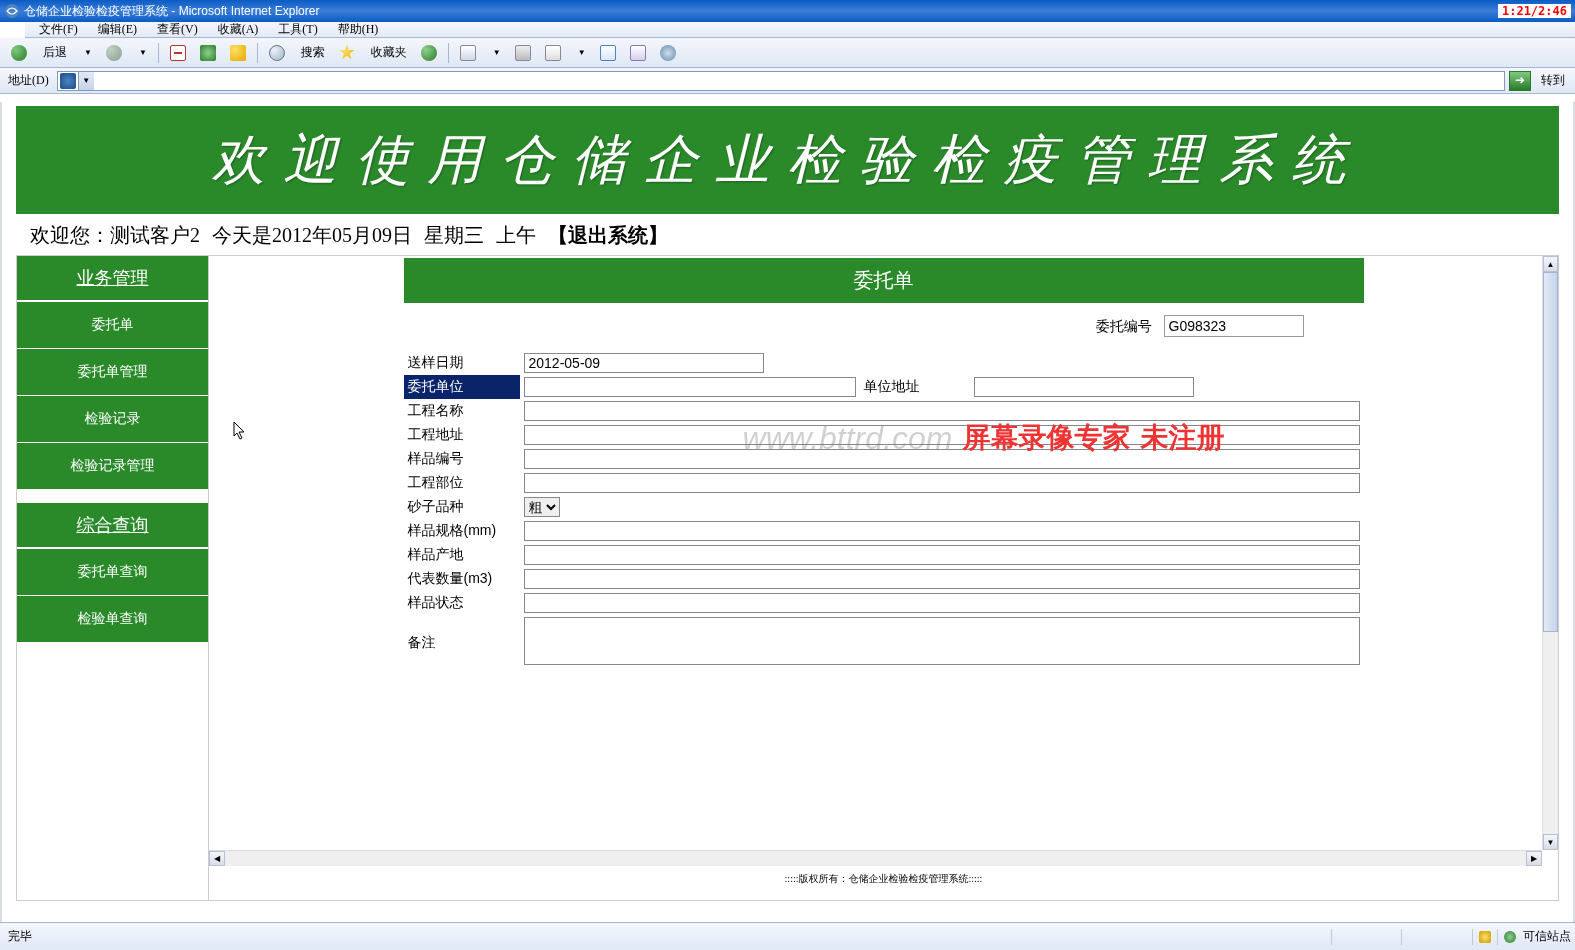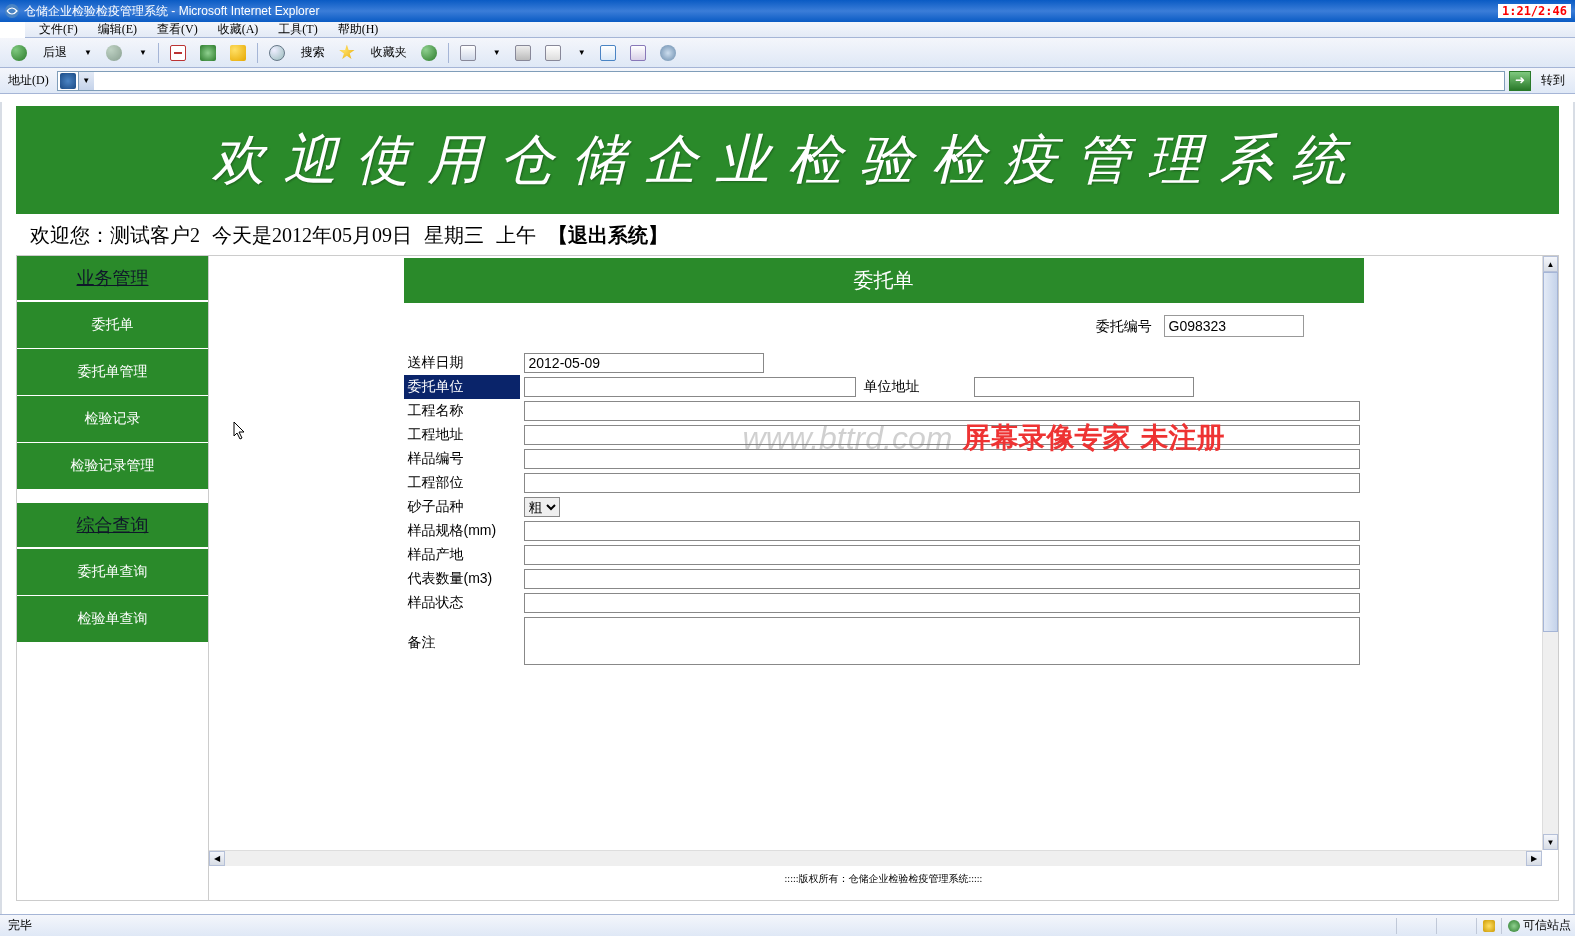--- a/index.html
+++ b/index.html
@@ -51,21 +51,21 @@
 .banner { margin: 4px 14px 0 14px; height: 108px; background: #2a8a2a; display:flex; align-items:center; justify-content:center; overflow:hidden; }
 .banner-text { color: #fff; font-size: 54px; font-family: "STKaiti","KaiTi","楷体",cursive; letter-spacing: 18px; white-space: nowrap; font-style: italic; text-shadow: 1px 1px 2px rgba(0,0,0,.3); }
 
 .welcomebar { margin: 8px 14px 0 28px; font-size: 20px; font-family: SimSun; display:flex; align-items:center; gap: 12px; }
 .welcomebar .logout { font-weight: bold; }
 
 .main { display: flex; margin-top: 6px; padding: 0 14px 0 14px; height: calc(100% - 180px); }
 
 
 .sidebar { width: 192px; border: 1px solid #ccc; border-right: none; background: #fff; }
-.sidebar .navhead { background: #2a8a2a; color: #0f172a; text-align: center; font-size: 18px; padding: 10px 0; text-decoration: underline; border-bottom: 1px solid #fff; }
+.sidebar .navhead { background: #2a8a2a; color: #ffffff; text-align: center; font-size: 18px; padding: 10px 0; text-decoration: underline; border-bottom: 1px solid #fff; }
 .sidebar .navitem { background: #2a8a2a; color: #fff; text-align: center; font-size: 14px; padding: 14px 0; border-top: 1px solid #fff; cursor: pointer; }
 .sidebar .gap { height: 14px; background: #fff; }
 
 
 .content { flex: 1; border: 1px solid #ccc; position: relative; overflow: hidden; }
 .content-inner { position: absolute; left: 12px; right: 12px; top: 2px; bottom: 50px; overflow: auto; }
 .scrollbar-v { position: absolute; right: 0; top: 0; bottom: 50px; width: 16px; background: #efefef; border-left: 1px solid #ddd; }
 .scrollbar-v .sbbtn { height: 16px; background: linear-gradient(#f4f6fb,#d8dde5); border: 1px solid #b5c0d8; font-size:8px; display:flex; align-items:center; justify-content:center; }
 .scrollbar-v .thumb { position:absolute; top:16px; height: 360px; left:0; right:0; background: linear-gradient(to right,#e3eaf6,#c5d3ea); border:1px solid #a5b5d6; }
 .scrollbar-v .sbbtn.bot { position:absolute; bottom:0; left:0; right:0; }
@@ -88,21 +88,21 @@
 .midlabel { padding: 0 8px; white-space:nowrap; }
 
 .watermark { position: absolute; top: 150px; left: 200px; right: 0; height: 60px; pointer-events: none; display:flex; align-items:center; justify-content:center; gap:10px; }
 .watermark .wm1 { font-size: 32px; color: rgba(120,120,120,0.35); font-style: italic; font-family: Arial; }
 .watermark .wm2 { font-size: 28px; color: #e33; font-weight: bold; font-family: "KaiTi","STKaiti"; }
 
 .cursor { position:absolute; width:14px; height:20px; pointer-events:none; }
 .cursor svg { width:14px; height:20px; }
 
 
-.statusbar { position: absolute; left:0; right:0; bottom:14px; height: 22px; background: linear-gradient(to bottom,#f4f6fb,#dfe8f6); border-top:1px solid #a5b5d6; display:flex; align-items:center; font-family:Liberation Sans, sans-serif; font-size:12px; padding: 0 4px; }
+.statusbar { position: absolute; left:0; right:0; bottom:0; height: 28px; background: linear-gradient(to bottom,#f4f6fb,#dfe8f6); border-top:1px solid #a5b5d6; display:flex; align-items:center; font-family:Liberation Mono, monospace; font-size:12px; padding: 0 4px; }
 .statusbar .stleft { flex:1; display:flex; align-items:center; gap:4px; }
 .statusbar .stright { display:flex; align-items:center; gap:6px; }
 .statusbar .stseg { border-left:1px solid #c0c8d8; padding-left:6px; height:16px; display:flex; align-items:center; }
 .lockicon { width:12px; height:12px; background: radial-gradient(#ffe066,#cc9900); border-radius:2px; }
 .zoneicon { width:12px; height:12px; background: radial-gradient(#8fd08f,#2a7a2a); border-radius:50%; }
 </style>
 </head>
 <body>
 
 <div class="titlebar">

